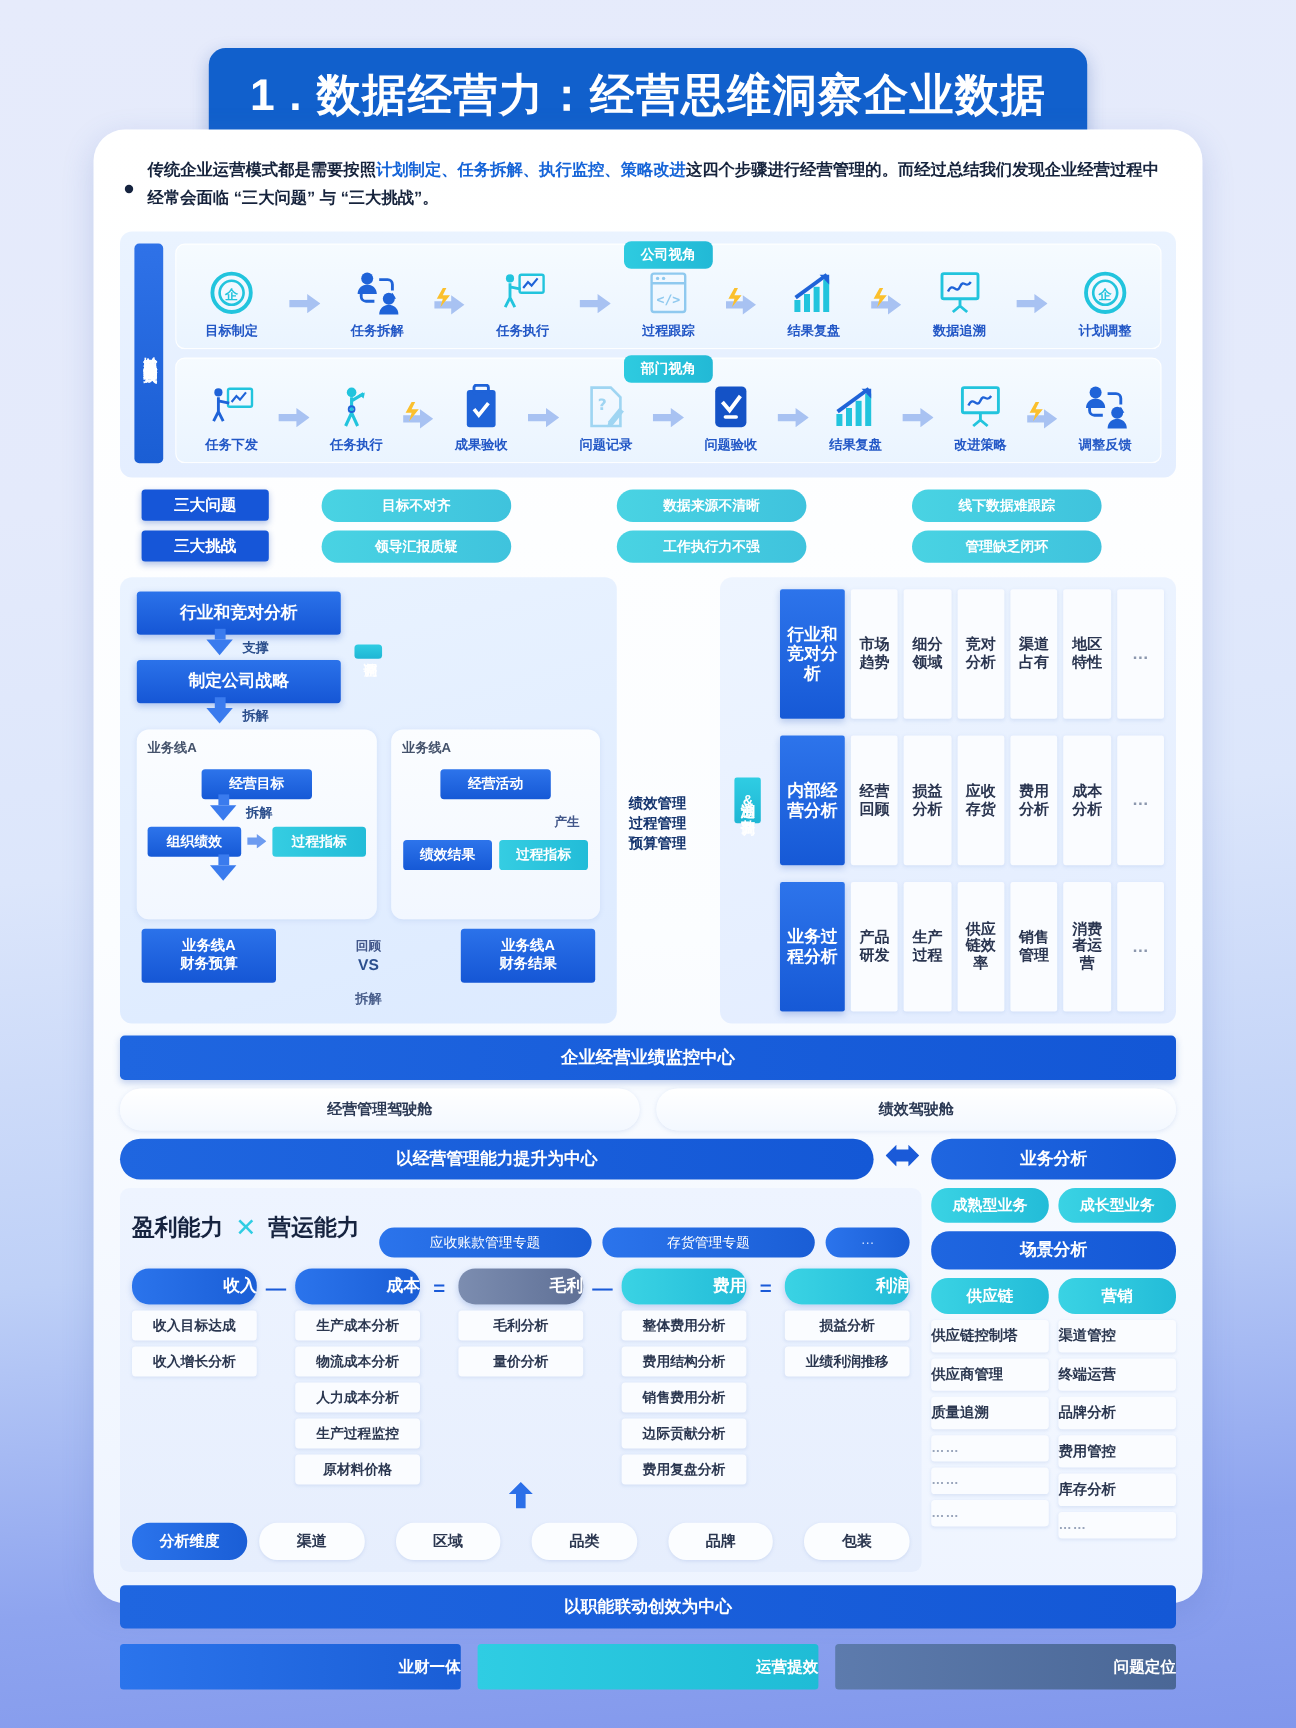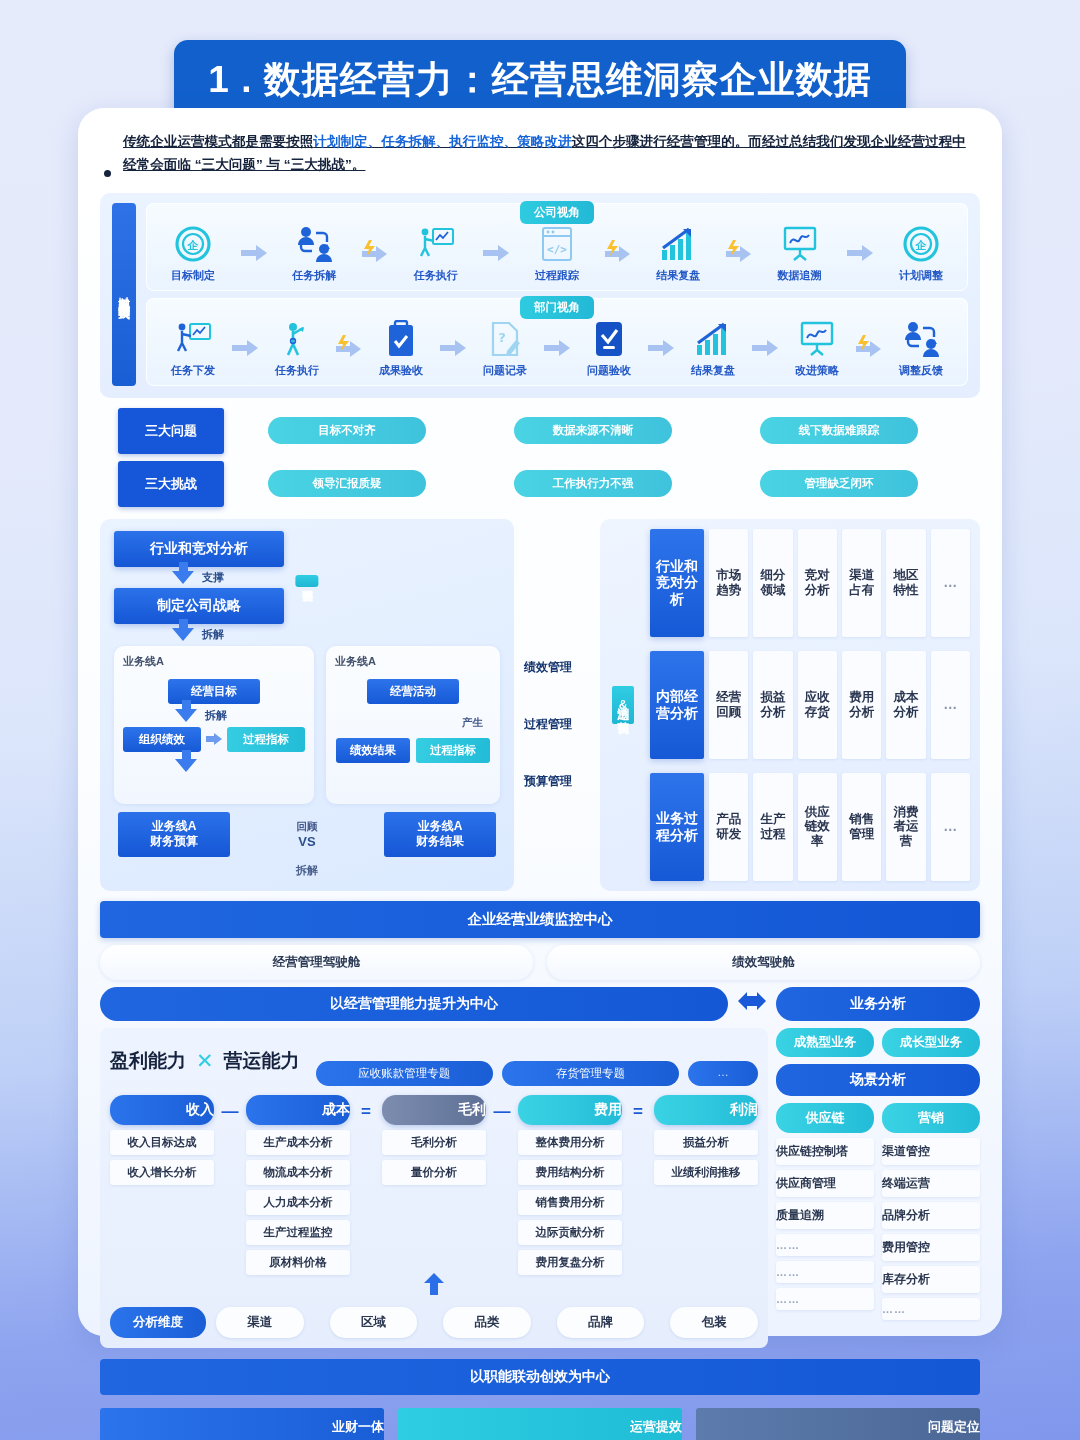--- a/index.html
+++ b/index.html
@@ -18,22 +18,22 @@
   }
   
   .card{
     position:absolute;left:78px;top:108px;width:924px;height:1228px;
     background:linear-gradient(180deg,#ffffff 0%,#fbfdff 55%,#eef4ff 100%);
     border-radius:26px;box-shadow:0 8px 26px rgba(80,110,190,.22);
     padding:14px 14px 0;
   }
   
   .intro{
-    margin:8px 10px 0 12px;display:flex;gap:12px;align-items:flex-end;
-    font-size:13.6px;line-height:1.72;color:#16233c;font-weight:700;text-decoration:underline;
+    margin:8px 10px 0 12px;display:flex;gap:12px;align-items:center;
+    font-size:13.6px;line-height:1.72;color:#16233c;font-weight:700;
   }
   .dot{width:7px;height:7px;border-radius:50%;background:#15233f;margin-top:9px;flex:0 0 7px;}
   .hl{color:#1564d8;}
   
   .sec1{
     margin:16px 8px 0;background:linear-gradient(180deg,#eaf3ff 0%,#e4eeff 100%);
     border-radius:10px;padding:10px 12px 12px;display:flex;gap:10px;position:relative;
   }
   .vbar{
     width:24px;border-radius:4px;background:linear-gradient(180deg,#2f72e8,#1a5ed4);
@@ -56,21 +56,21 @@
   .steps{display:flex;align-items:center;justify-content:space-between;padding:0 6px;}
   .step{display:flex;flex-direction:column;align-items:center;width:70px;}
   .ico{height:42px;display:flex;align-items:center;justify-content:center;}
   .step-lb{font-size:11px;font-weight:700;color:#2257c6;margin-top:3px;white-space:nowrap;}
   .arw{position:relative;width:30px;height:42px;display:flex;align-items:center;justify-content:center;}
   
   .probs{margin:8px 8px 0;display:flex;flex-direction:column;gap:7px;padding:2px 18px 0;}
   .prow{display:flex;align-items:center;gap:0;}
   .pkey{
     width:106px;flex:0 0 106px;background:#1656d8;color:#fff;font-size:13px;font-weight:700;
-    text-align:center;padding:14px 0;border-radius:3px;box-shadow:0 2px 5px rgba(20,70,180,.3);
+    text-align:center;padding:4px 0;border-radius:3px;box-shadow:0 2px 5px rgba(20,70,180,.3);
   }
   .pitems{flex:1;display:flex;justify-content:space-around;}
   .pill{
     background:linear-gradient(90deg,#49d3e3,#3fc3dd);color:#fff;font-size:11.5px;font-weight:700;
     padding:6px 0;border-radius:16px;width:158px;text-align:center;white-space:nowrap;
   }
   
   .sec2{margin:12px 8px 0;display:flex;gap:10px;}
   .flowbox{
     flex:0 0 414px;background:linear-gradient(165deg,#eaf3ff,#dceaff);
@@ -609,21 +609,21 @@
           <div class="vs">VS</div>
         </div>
         <div class="bx2">
           <span>业务线A</span><br>
           <span>财务结果</span>
         </div>
       </div>
       <div class="foot-lab">拆解</div>
     </div>
 
-    <div style="flex:0 0 66px;display:flex;flex-direction:column;justify-content:center;gap:40px;padding-top:40px;">
+    <div style="flex:0 0 66px;display:flex;flex-direction:column;justify-content:center;padding-top:40px;">
       <div style="font-size:12px;font-weight:700;color:#14346e;">绩效管理</div>
       <div style="font-size:12px;font-weight:700;color:#14346e;">过程管理</div>
       <div style="font-size:12px;font-weight:700;color:#14346e;">预算管理</div>
     </div>
 
     <div class="matrix">
       <div class="mx-left">
           <div class="trace">追溯&amp;调整</div>
         </div>
       <div class="mx-rows">

